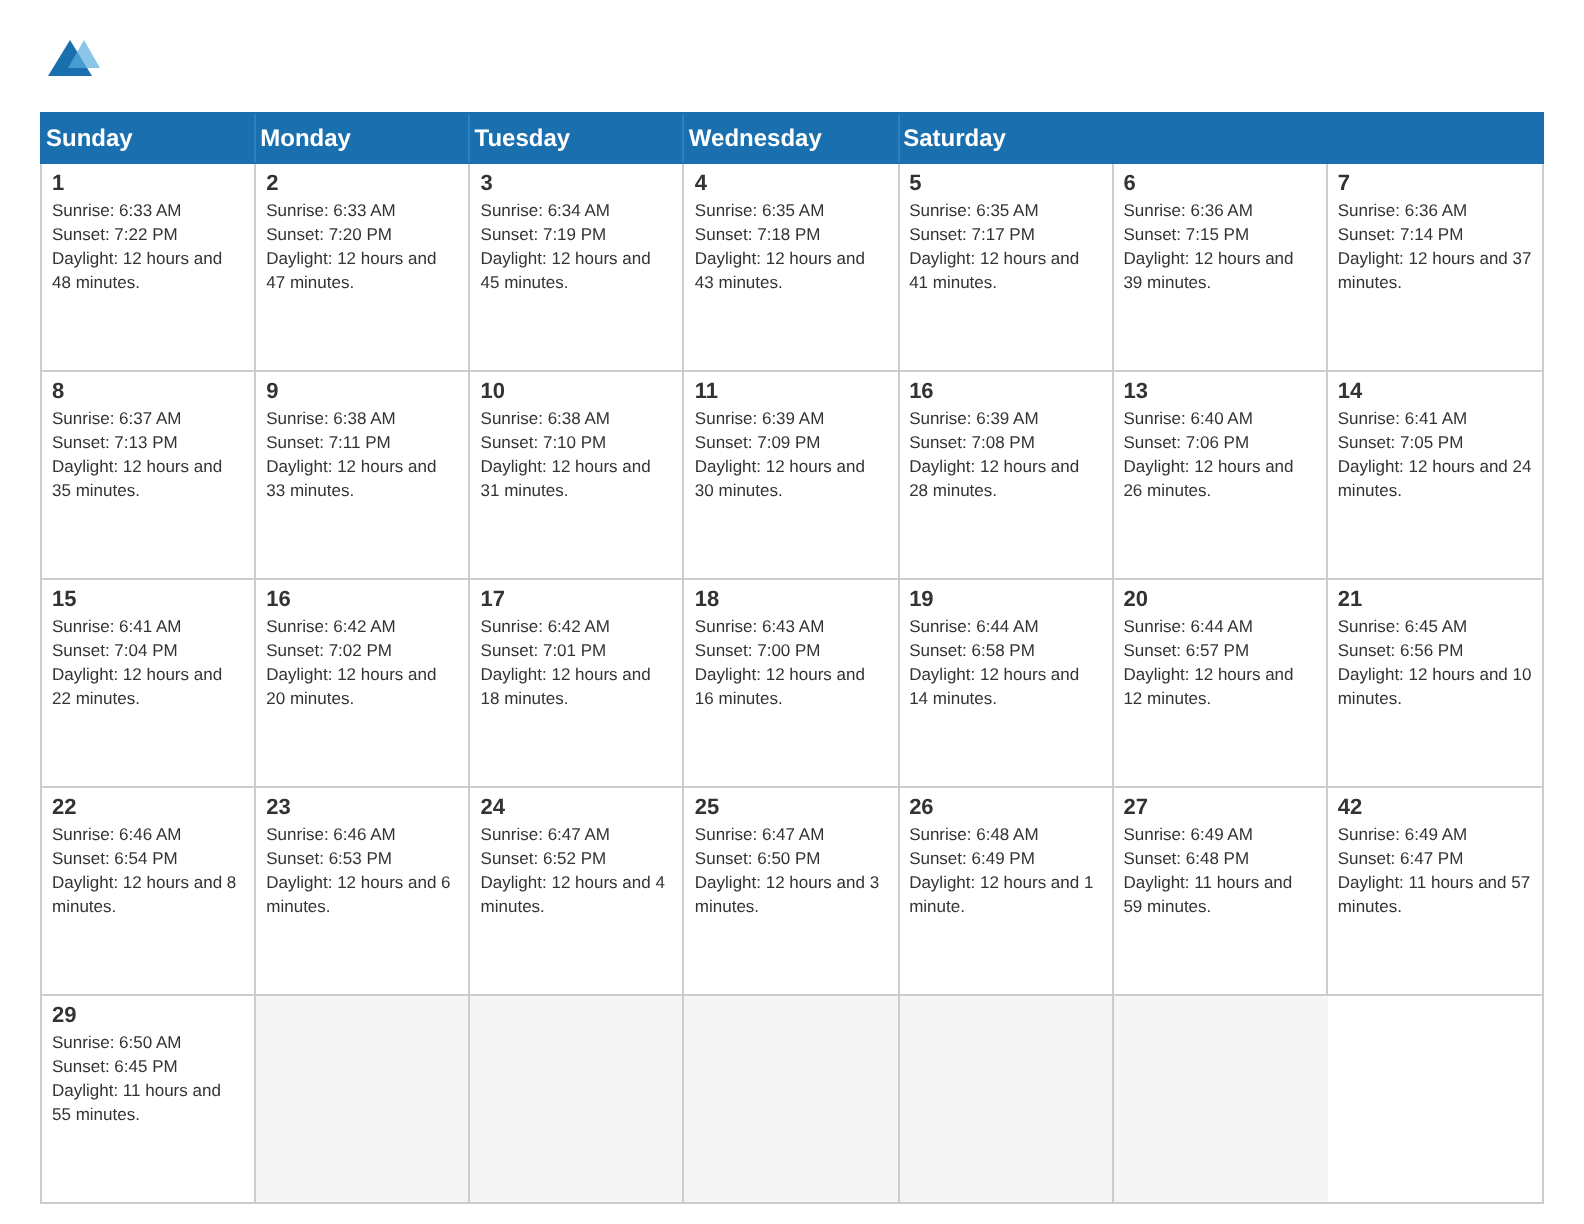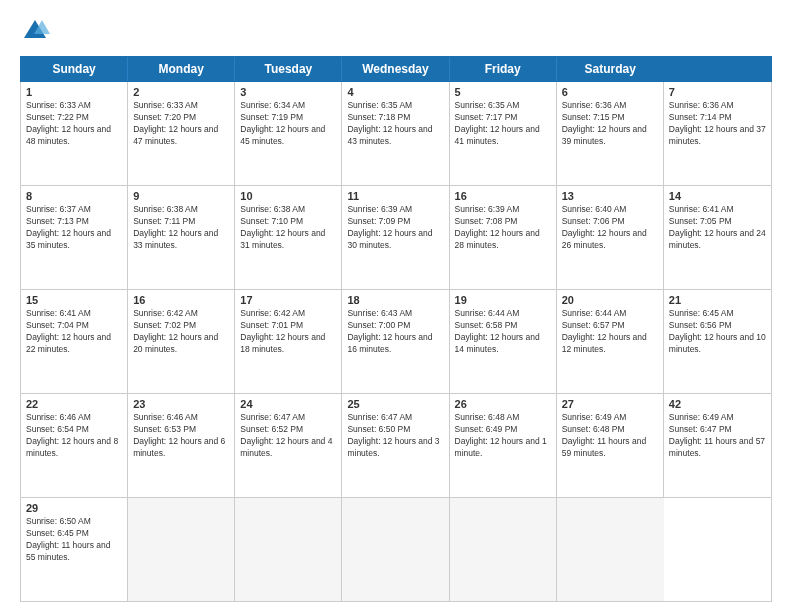--- a/index.html
+++ b/index.html
@@ -68,21 +68,21 @@
     .cal-header-row {
       display: grid;
       grid-template-columns: repeat(7, 1fr);
       background: #1a6faf;
       border: 1px solid #1a6faf;
     }
     .cal-header-cell {
       color: #fff;
       font-size: 12px;
       font-weight: bold;
-      text-align: center;
+      text-align: left;
       padding: 5px 2px;
       border-right: 1px solid #2980c4;
     }
     .cal-header-cell:last-child {
       border-right: none;
     }
     .cal-body {
       display: flex;
       flex-direction: column;
       flex: 1;
@@ -146,21 +146,20 @@
       <div class="location-title"></div>
     </div>
   </div>
 
   <div class="calendar">
     <div class="cal-header-row">
     <div class="cal-header-cell">Sunday</div>
         <div class="cal-header-cell">Monday</div>
         <div class="cal-header-cell">Tuesday</div>
         <div class="cal-header-cell">Wednesday</div>
-        <div class="cal-header-cell">Friday</div>
         <div class="cal-header-cell">Saturday</div>
       </div>
     <div class="cal-body">
     <div class="cal-row">
           <div class="cal-cell">
             <span class="day-num">1</span>
             <div class="cell-text">Sunrise: 6:33 AM<br>Sunset: 7:22 PM<br>Daylight: 12 hours and 48 minutes.</div>
           </div>
           <div class="cal-cell">
             <span class="day-num">2</span>

